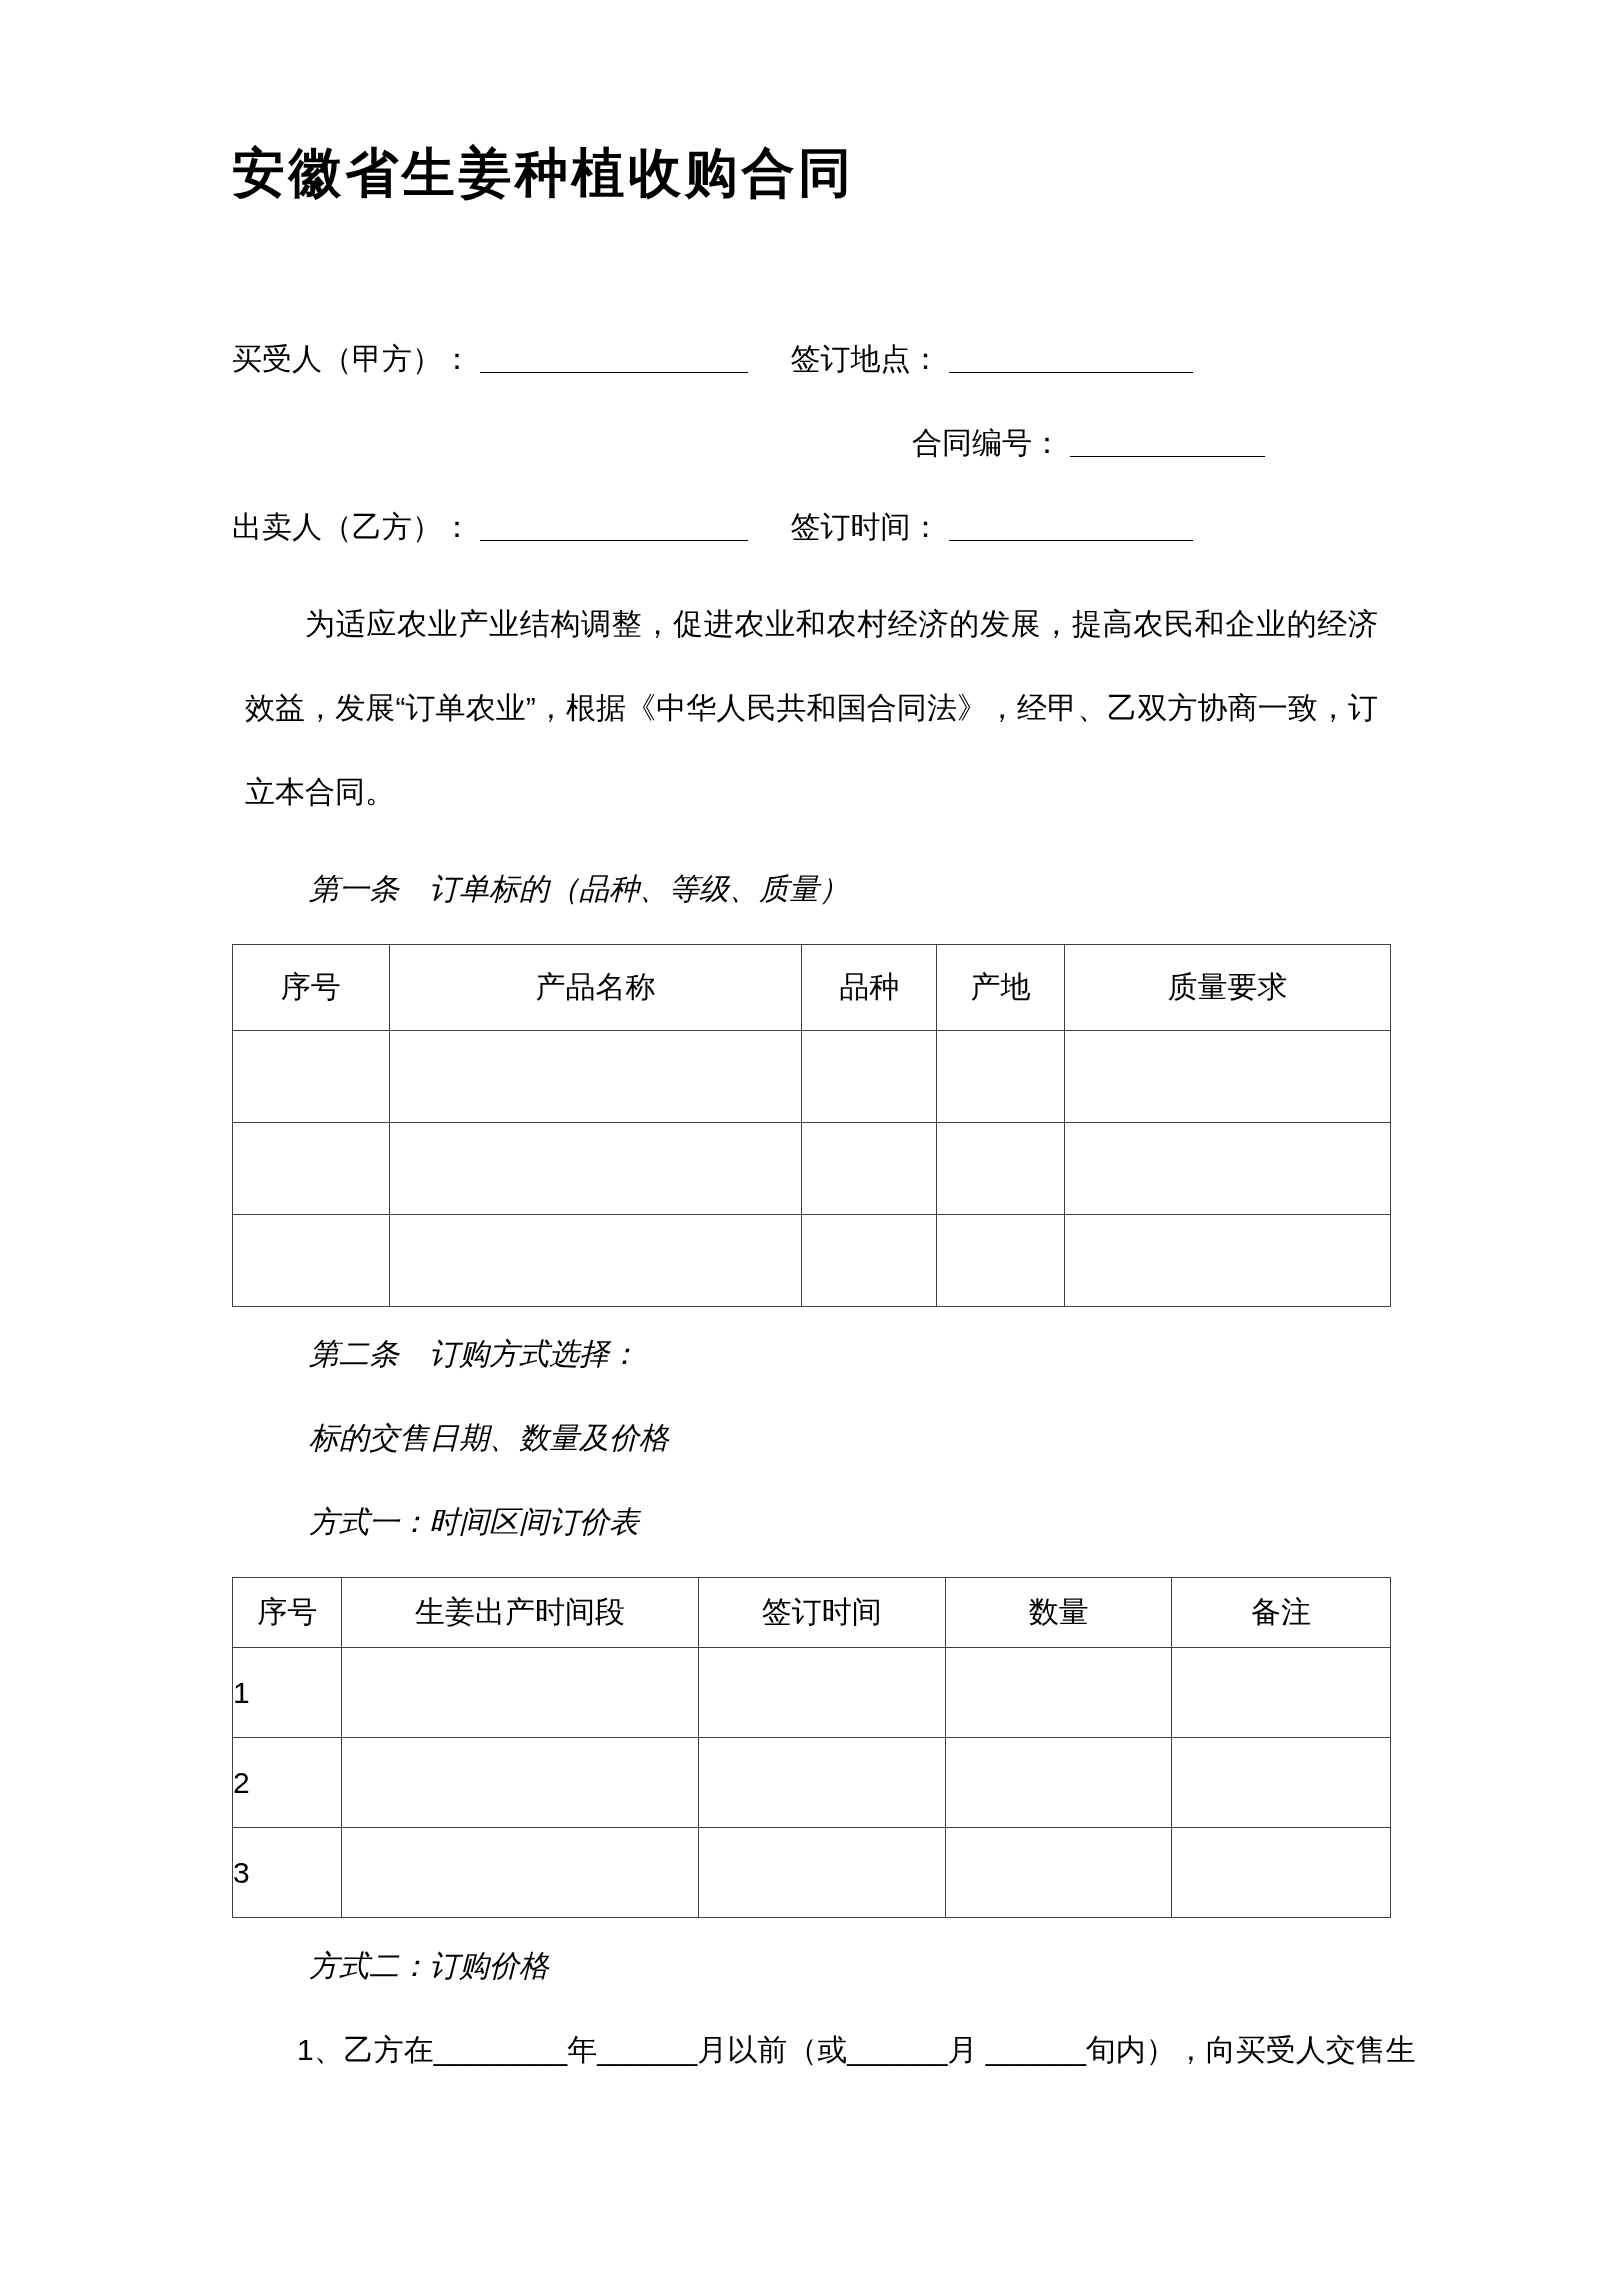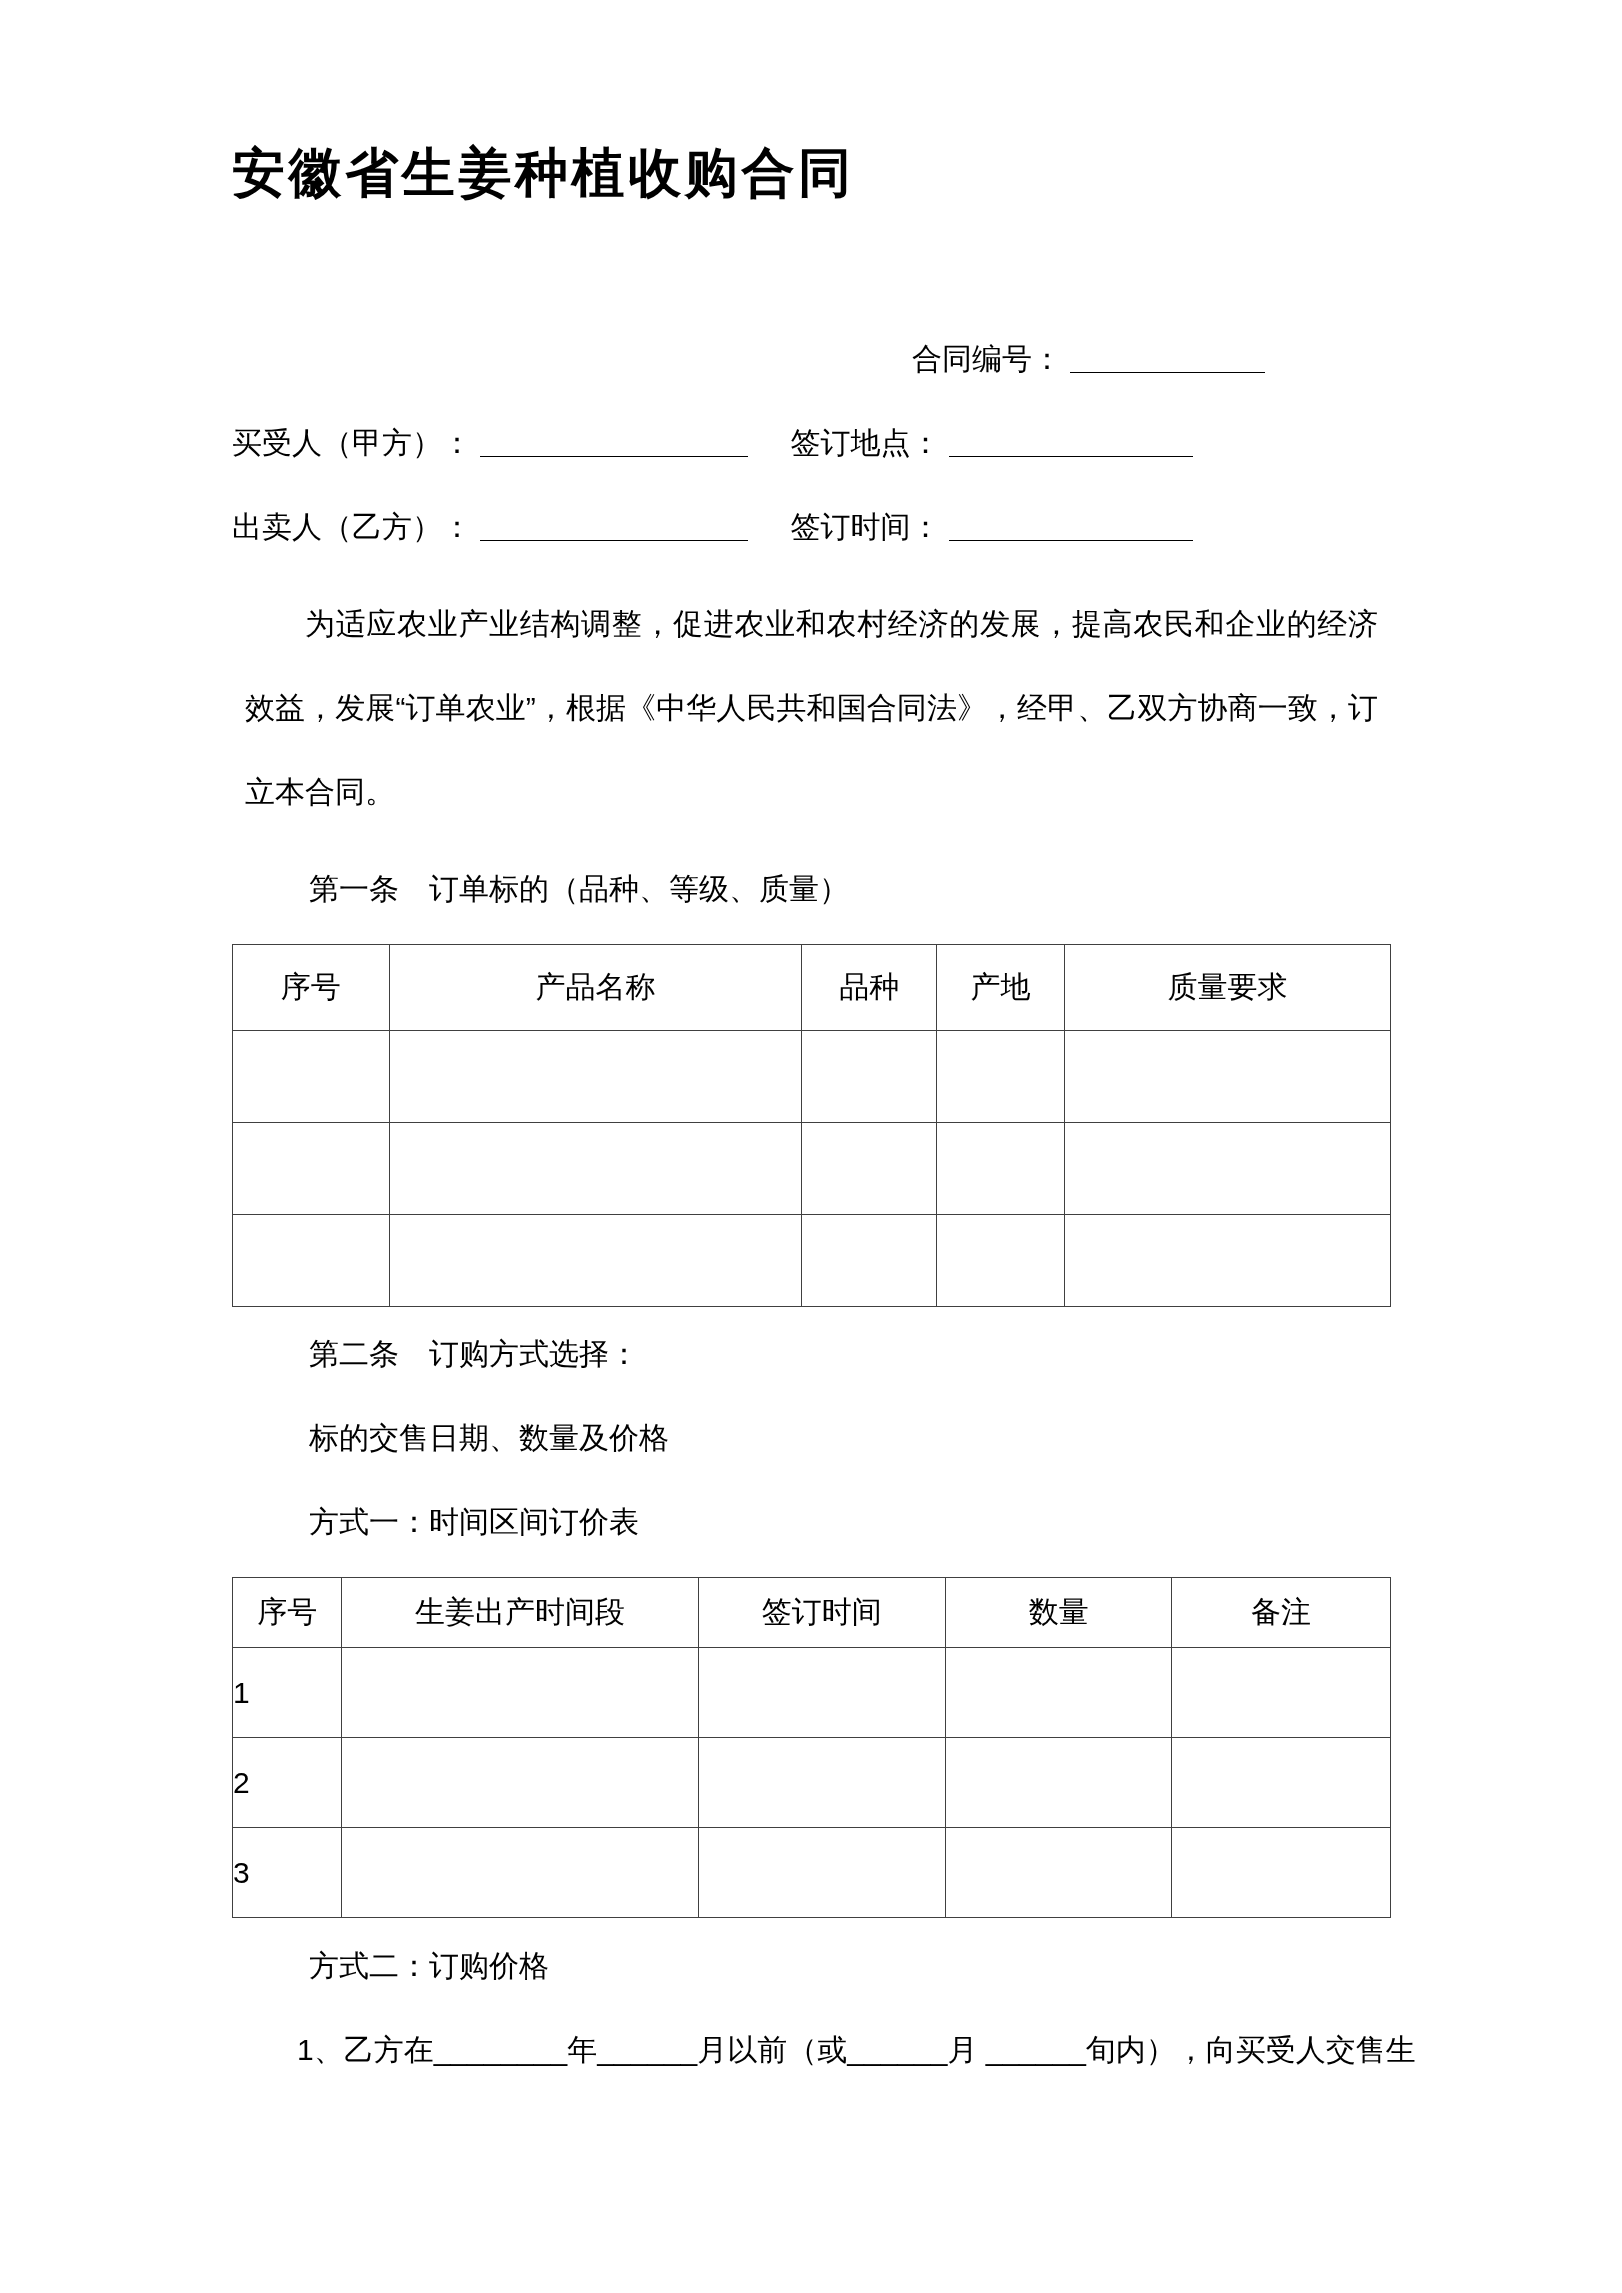--- a/index.html
+++ b/index.html
@@ -41,21 +41,21 @@
   .w295 { width: 268px; }
   .w268 { width: 244px; }
   .gap28 { display: inline-block; width: 25.5px; }
   .preamble {
     margin: 13px;
     font-size: 30px;
     line-height: 84px;
     text-align: justify;
     text-indent: 2em;
   }
-  .indent { padding-left: 77px; }
+  .indent { padding-left: 77px; font-style: italic; }
   .indent-sm { padding-left: 65px; }
   table {
     width: 100%;
     border-collapse: collapse;
     table-layout: fixed;
   }
   .tbl1 { margin: 12.7px 0 5.5px 0; }
   .tbl2 { margin: 12.7px 0 5.5px 0; }
   th, td {
     border: 1.8px solid #404040;
@@ -79,31 +79,31 @@
   .tbl2 .c3 { width: 19.5%; }
   .tbl2 .c4 { width: 18.9%; }
 </style>
 </head>
 <body>
 
 <div class="page">
 
   <h1 class="title">安徽省生姜种植收购合同</h1>
 
-  <div class="line contract-no-line">
-    <span>合同编号：</span>
-    <span class="blank w215"></span>
-  </div>
-
   <div class="line">
     <span>买受人（甲方）：</span>
     <span class="blank w295"></span>
     <span class="gap28"></span>
     <span>签订地点：</span>
     <span class="blank w268"></span>
+  </div>
+
+  <div class="line contract-no-line">
+    <span>合同编号：</span>
+    <span class="blank w215"></span>
   </div>
 
   <div class="line">
     <span>出卖人（乙方）：</span>
     <span class="blank w295"></span>
     <span class="gap28"></span>
     <span>签订时间：</span>
     <span class="blank w268"></span>
   </div>
 

